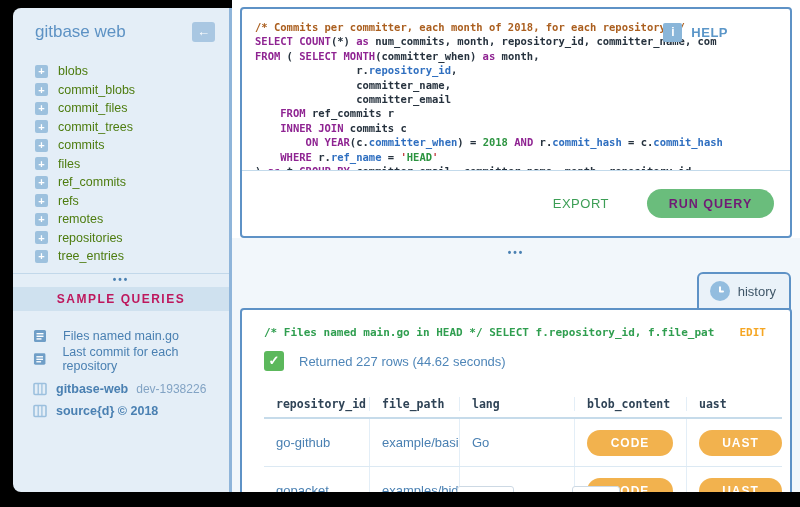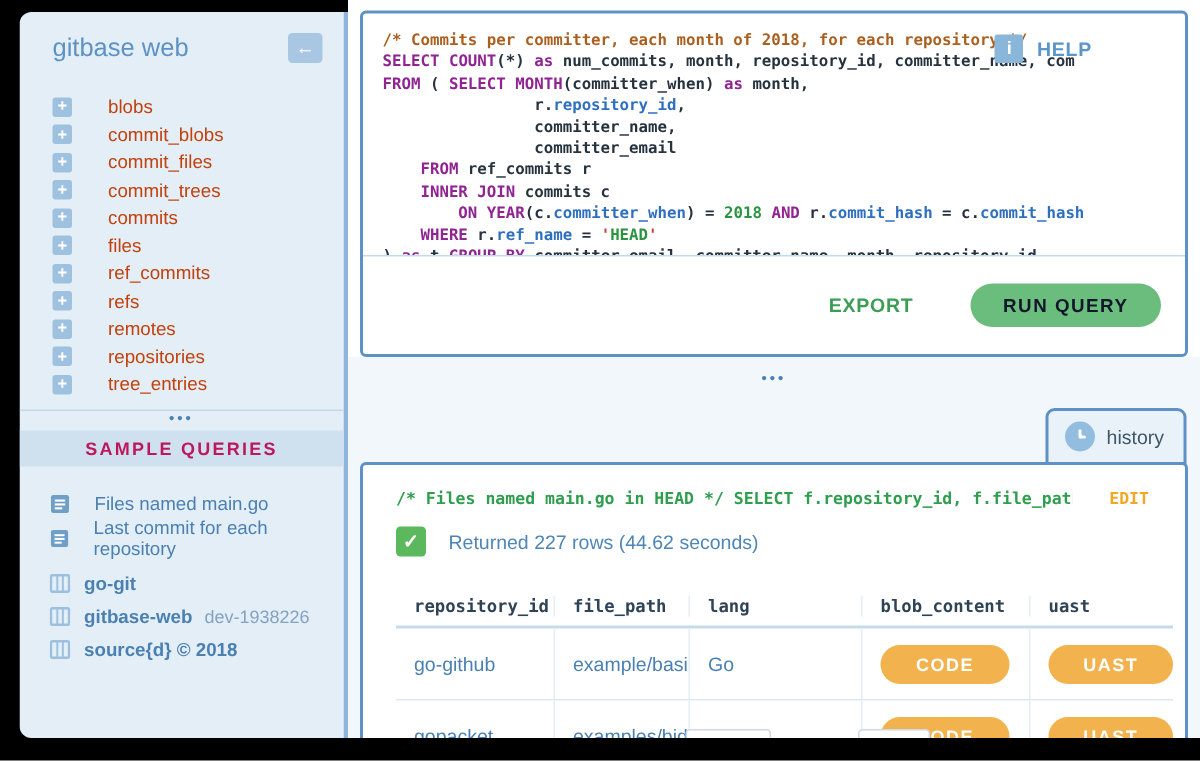--- a/index.html
+++ b/index.html
@@ -18,21 +18,21 @@
     border-top-left-radius: 8px; display: flex; flex-direction: column; overflow: hidden;
   }
   .sidebar-header { display: flex; align-items: center; justify-content: space-between; padding: 14px 14px 0 22px; }
   .app-title { font-size: 17px; color: #5d92c4; }
   .collapse-btn { width: 23px; height: 20px; background: #a9c7e2; border: none; border-radius: 3px;
     color: #fff; font-size: 13px; font-weight: bold; line-height: 20px; text-align: center; cursor: pointer; }
   .table-list { margin-top: 20px; }
   .table-item { display: flex; align-items: center; height: 18.5px; padding-left: 22px; cursor: pointer; }
   .plus-btn { width: 13px; height: 13px; flex: none; background: #9dc1de; border: none; border-radius: 2px;
     color: #fff; font-size: 11px; font-weight: bold; line-height: 12px; text-align: center; padding: 0; cursor: pointer; }
-  .table-item-label { margin-left: 24px; font-size: 12.5px; color: #c2410c; }
+  .table-item-label { margin-left: 10px; font-size: 12.5px; color: #4d7c0f; }
   .sidebar-splitter { margin-top: 7px; border-top: 1px solid #c2d8ea; height: 14px;
     display: flex; align-items: center; justify-content: center; cursor: row-resize; }
   .dots { color: #4a80b2; font-size: 10px; letter-spacing: 2px; font-weight: bold; line-height: 6px; }
   .sample-header { background: #cfe1ef; height: 24px; line-height: 24px; text-align: center;
     font-size: 12px; font-weight: bold; color: #be185d; letter-spacing: 1.5px; }
   .sample-list { margin-top: 14px; }
   .sample-item { display: flex; align-items: center; height: 23px; padding-left: 20px; cursor: pointer; }
   .sample-item-label { margin-left: 16px; font-size: 12.5px; color: #4a80b2; }
   .version-list { margin-top: 7px; }
   .version-item { display: flex; align-items: center; height: 22.3px; padding-left: 20px; }
@@ -54,24 +54,24 @@
   .tok-sg { color: #2c9440; }
   .tok-str { color: #c34043; }
   .tok-v2 { color: #2f6fc0; }
   .help-btn { position: absolute; top: 14px; right: 62px; display: flex; align-items: center; gap: 9px;
     background: none; border: none; cursor: pointer; }
   .help-i { width: 19px; height: 19px; background: #8ab6d9; border-radius: 2px; color: #fff;
     font-weight: bold; font-size: 12px; line-height: 19px; text-align: center; }
   .help-label { font-size: 13px; font-weight: bold; color: #5b96c8; letter-spacing: 0.5px; }
   .editor-footer { border-top: 1px solid #c3daeb; height: 66px; flex: none;
     display: flex; align-items: center; justify-content: flex-end; gap: 38px; padding-right: 16px; }
-  .export-btn { background: none; border: none; color: #3c9e55; font-size: 13px; font-weight: bold;
+  .export-btn { background: none; border: none; color: #3c9e55; font-size: 13px; font-weight: normal;
     letter-spacing: 0.5px; cursor: pointer; font-family: "Liberation Sans", sans-serif; }
   .run-btn { width: 127px; height: 29px; background: #6abd7c; border: none; border-radius: 15px;
-    color: #0f172a; font-size: 12.5px; font-weight: bold; letter-spacing: 1px; cursor: pointer;
+    color: #701a75; font-size: 12.5px; font-weight: bold; letter-spacing: 1px; cursor: pointer;
     font-family: "Liberation Sans", sans-serif; }
 
   .lower { flex: 1; background: #f2f7fb; display: flex; flex-direction: column; }
   .main-splitter { height: 30px; display: flex; align-items: center; justify-content: center; cursor: row-resize; }
 
   .tabs-row { height: 42px; flex: none; display: flex; align-items: flex-end; padding: 0 8px; position: relative; }
   .tab-active { position: relative; z-index: 3; margin-left: 8px; height: 42px; background: #fff;
     border: 2px solid #5e92c6; border-bottom: none; border-radius: 8px 8px 0 0;
     display: flex; align-items: center; gap: 6px; padding: 0 12px 0 14px; cursor: pointer; }
   .tab-label { font-family: "DejaVu Sans Mono", monospace; font-size: 10.5px; font-weight: bold; color: #1d3a52; }
@@ -209,29 +209,20 @@
             <rect x="3.5" y="4" width="7" height="1.4" fill="#fff"></rect>
             <rect x="3.5" y="6.6" width="7" height="1.4" fill="#fff"></rect>
             <rect x="3.5" y="9.2" width="5" height="1.4" fill="#fff"></rect>
           </svg>
           <span class="sample-item-label">Last commit for each repository</span>
         </div>
       </div>
 
     <div class="version-list">
 
-        <div class="version-item">
-          <svg width="14" height="14" viewBox="0 0 14 14">
-            <rect x="1" y="1.5" width="12" height="11" rx="1" fill="none" stroke="#9cc0de" stroke-width="1.6"></rect>
-            <line x1="5.2" y1="1.5" x2="5.2" y2="12.5" stroke="#9cc0de" stroke-width="1.3"></line>
-            <line x1="8.9" y1="1.5" x2="8.9" y2="12.5" stroke="#9cc0de" stroke-width="1.3"></line>
-          </svg>
-          <span class="version-name">go-git</span>
-          <span class="version-value"></span>
-        </div>
 
 
 
         <div class="version-item">
           <svg width="14" height="14" viewBox="0 0 14 14">
             <rect x="1" y="1.5" width="12" height="11" rx="1" fill="none" stroke="#9cc0de" stroke-width="1.6"></rect>
             <line x1="5.2" y1="1.5" x2="5.2" y2="12.5" stroke="#9cc0de" stroke-width="1.3"></line>
             <line x1="8.9" y1="1.5" x2="8.9" y2="12.5" stroke="#9cc0de" stroke-width="1.3"></line>
           </svg>
           <span class="version-name">gitbase-web</span>

